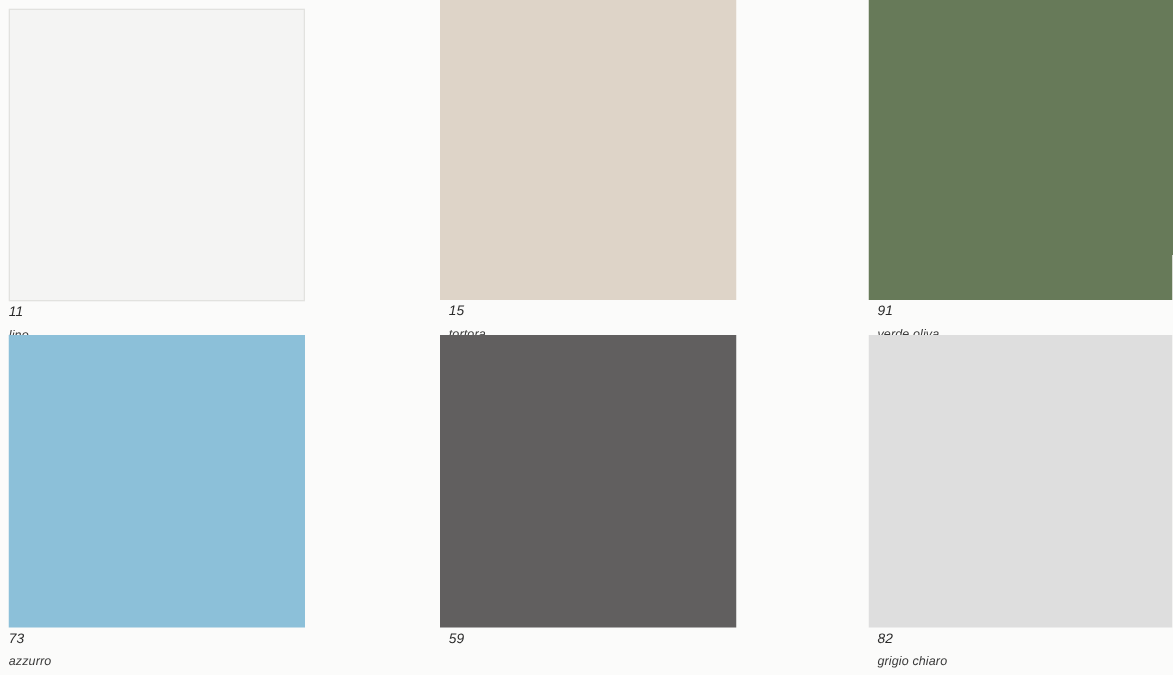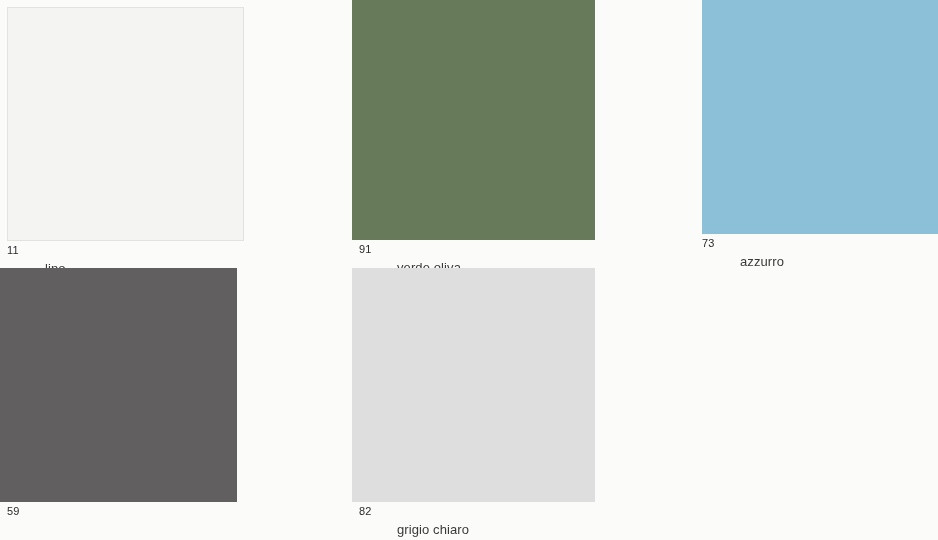--- a/index.html
+++ b/index.html
@@ -14,20 +14,21 @@
     background: #fbfbfa;
     font-family: "Liberation Sans", sans-serif;
     -webkit-font-smoothing: antialiased;
   }
 
   #swatch-grid {
     display: grid;
     grid-template-columns: 352px 343px 243px;
     grid-auto-rows: 268px;
     width: 938px;
+    font-style: italic;
   }
 
   .swatch-cell {
     position: relative;
   }
 
   .swatch-chip {
     display: block;
   }
 
@@ -37,26 +38,25 @@
   }
 
   .swatch-code {
     font-size: 11px;
     line-height: 13px;
     color: #2b2b2b;
     letter-spacing: 0.1px;
   }
 
   .swatch-name {
-    font-size: 13px;
+    font-size: 10px;
     line-height: 11px;
     color: #3a3a3a;
     padding-top: 6px;
     letter-spacing: 0.1px;
-    margin-left: 38px;
   }
 
   
   .col-1 .swatch-chip { width: 237px; margin-left: 7px; }
   .col-2 .swatch-chip { width: 237px; margin-left: 0px; }
   .col-3 .swatch-chip { width: 243px; margin-left: 0px; }
 
   .row-1 .swatch-chip { height: 234px; margin-top: 6px; }
   .row-2 .swatch-chip { height: 234px; margin-top: 0px; }
 
@@ -70,20 +70,27 @@
 <div id="swatch-grid">
 
   <div class="swatch-cell col-1 row-1">
     <div class="swatch-chip" style="background-color: rgb(244, 244, 243); border-color: rgb(226, 226, 223); border-width: 1px; border-style: solid;"></div>
     <div class="swatch-meta">
       <div class="swatch-code">11</div>
       <div class="swatch-name">lino</div>
     </div>
   </div>
 
+  <div class="swatch-cell col-2 row-1">
+    <div class="swatch-chip" style="background-color: rgb(222, 212, 200);"></div>
+    <div class="swatch-meta">
+      <div class="swatch-code">15</div>
+      <div class="swatch-name">tortora</div>
+    </div>
+  </div>
 
   <div class="swatch-cell col-3 row-1">
     <div class="swatch-chip" style="background-color: rgb(103, 122, 89);"></div>
     <div class="swatch-meta">
       <div class="swatch-code">91</div>
       <div class="swatch-name">verde oliva</div>
     </div>
   </div>
 
   <div class="swatch-cell col-1 row-2">

